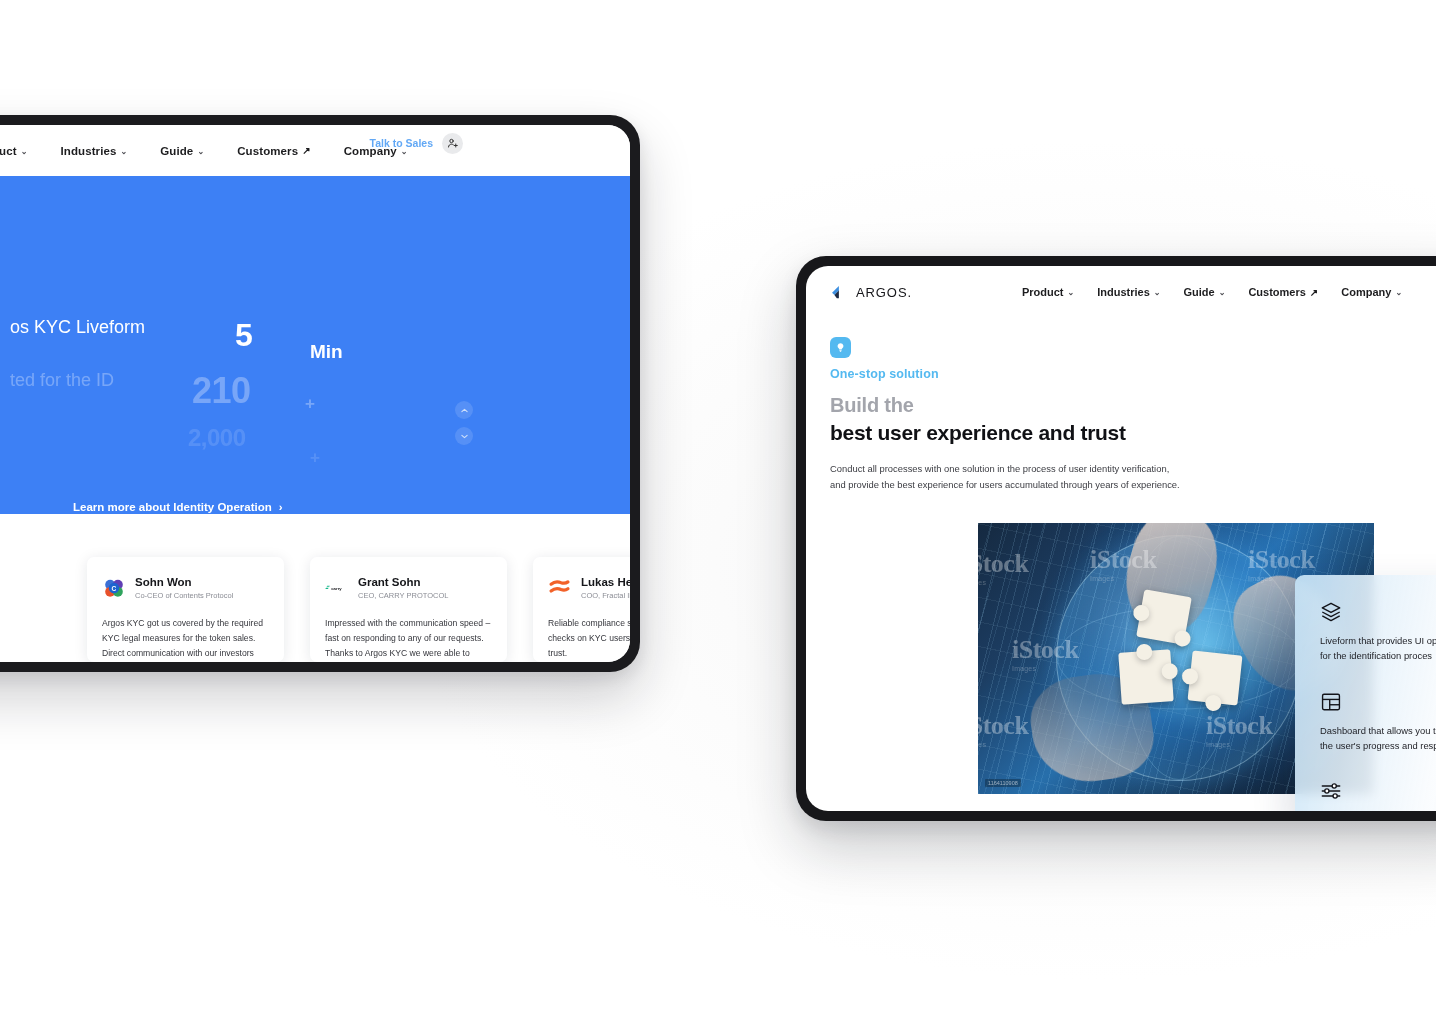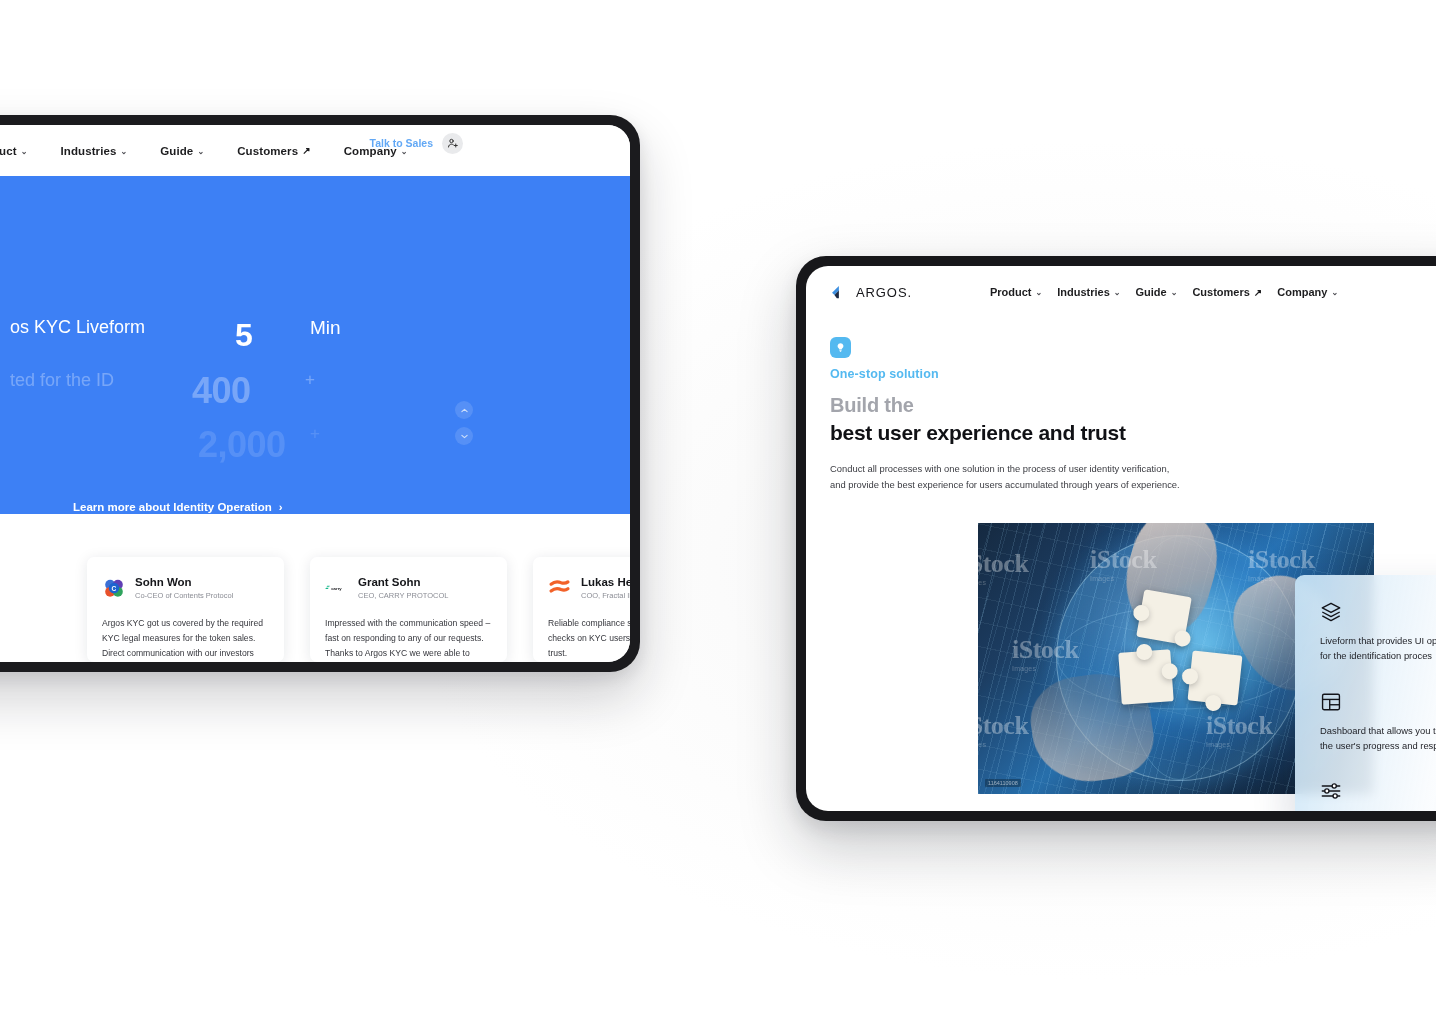--- a/index.html
+++ b/index.html
@@ -75,28 +75,28 @@
     font-size: 18px; font-weight: 400; color: #ffffff;
     white-space: nowrap;
   }
   .stat-num {
     position: absolute; left: 365px;
     font-size: 32px; font-weight: 800; color: #ffffff;
     letter-spacing: -.5px;
   }
   .stat-unit {
     position: absolute; left: 440px;
-    font-size: 19px; font-weight: 400; color: #ffffff;
+    font-size: 19px; font-weight: 700; color: #ffffff; margin-top: 24px;
   }
   .row-a { top: 141px; }
   .row-b { top: 194px; opacity: .30; }
   .row-b .stat-num { left: 322px; font-size: 36px; }
   .row-b .stat-unit { left: 435px; font-size: 17px; }
   .row-c { top: 248px; opacity: .13; }
-  .row-c .stat-num { left: 328px; font-size: 36px; }
+  .row-c .stat-num { left: 318px; font-size: 24px; }
   .row-c .stat-unit { left: 440px; font-size: 17px; }
 
   .scroll-ctrls { position: absolute; left: 585px; top: 225px; display: flex; flex-direction: column; gap: 8px; }
   .scroll-btn {
     width: 18px; height: 18px; border-radius: 50%;
     background: rgba(255,255,255,.13);
     display:flex; align-items:center; justify-content:center;
     cursor: pointer;
   }
   .learn-link {
@@ -145,21 +145,21 @@
     border-radius: 22px;
     overflow: hidden;
   }
   .r-nav {
     position: absolute; left: 0; right: 0; top: 0; height: 52px;
     display: flex; align-items: center;
     padding: 0 24px;
   }
   .logo-wrap { display: flex; align-items: center; gap: 11px; }
   .logo-text { font-size: 13px; font-weight: 400; color: #16161a; letter-spacing: .9px; }
-  .r-nav-items { display: flex; align-items: center; gap: 15px; margin-left: 78px; }
+  .r-nav-items { display: flex; align-items: center; gap: 23px; margin-left: 110px; }
   .r-nav-link {
     font-size: 11px; font-weight: 700; color: #1d1d1f;
     display: flex; align-items: center; gap: 4px; white-space: nowrap; cursor: pointer;
   }
 
   .r-content { position: absolute; left: 0; right: 0; top: 52px; bottom: 0; padding: 19px 0 0 24px; }
   .bulb-badge {
     width: 21px; height: 21px; border-radius: 6px;
     background: #54b9f0; display:flex; align-items:center; justify-content:center;
   }
@@ -298,21 +298,21 @@
       <div class="blue-panel">
 
         <div class="stat-row row-a">
           <span class="stat-label">os KYC Liveform</span>
           <span class="stat-num">5</span>
           <span class="stat-unit">Min</span>
         </div>
 
         <div class="stat-row row-b">
           <span class="stat-label">ted for the ID</span>
-          <span class="stat-num">400</span>
+          <span class="stat-num">210</span>
           <span class="stat-unit">+</span>
         </div>
 
         <div class="stat-row row-c">
           <span class="stat-label"></span>
           <span class="stat-num">2,000</span>
           <span class="stat-unit">+</span>
         </div>
 
         <div class="scroll-ctrls">

